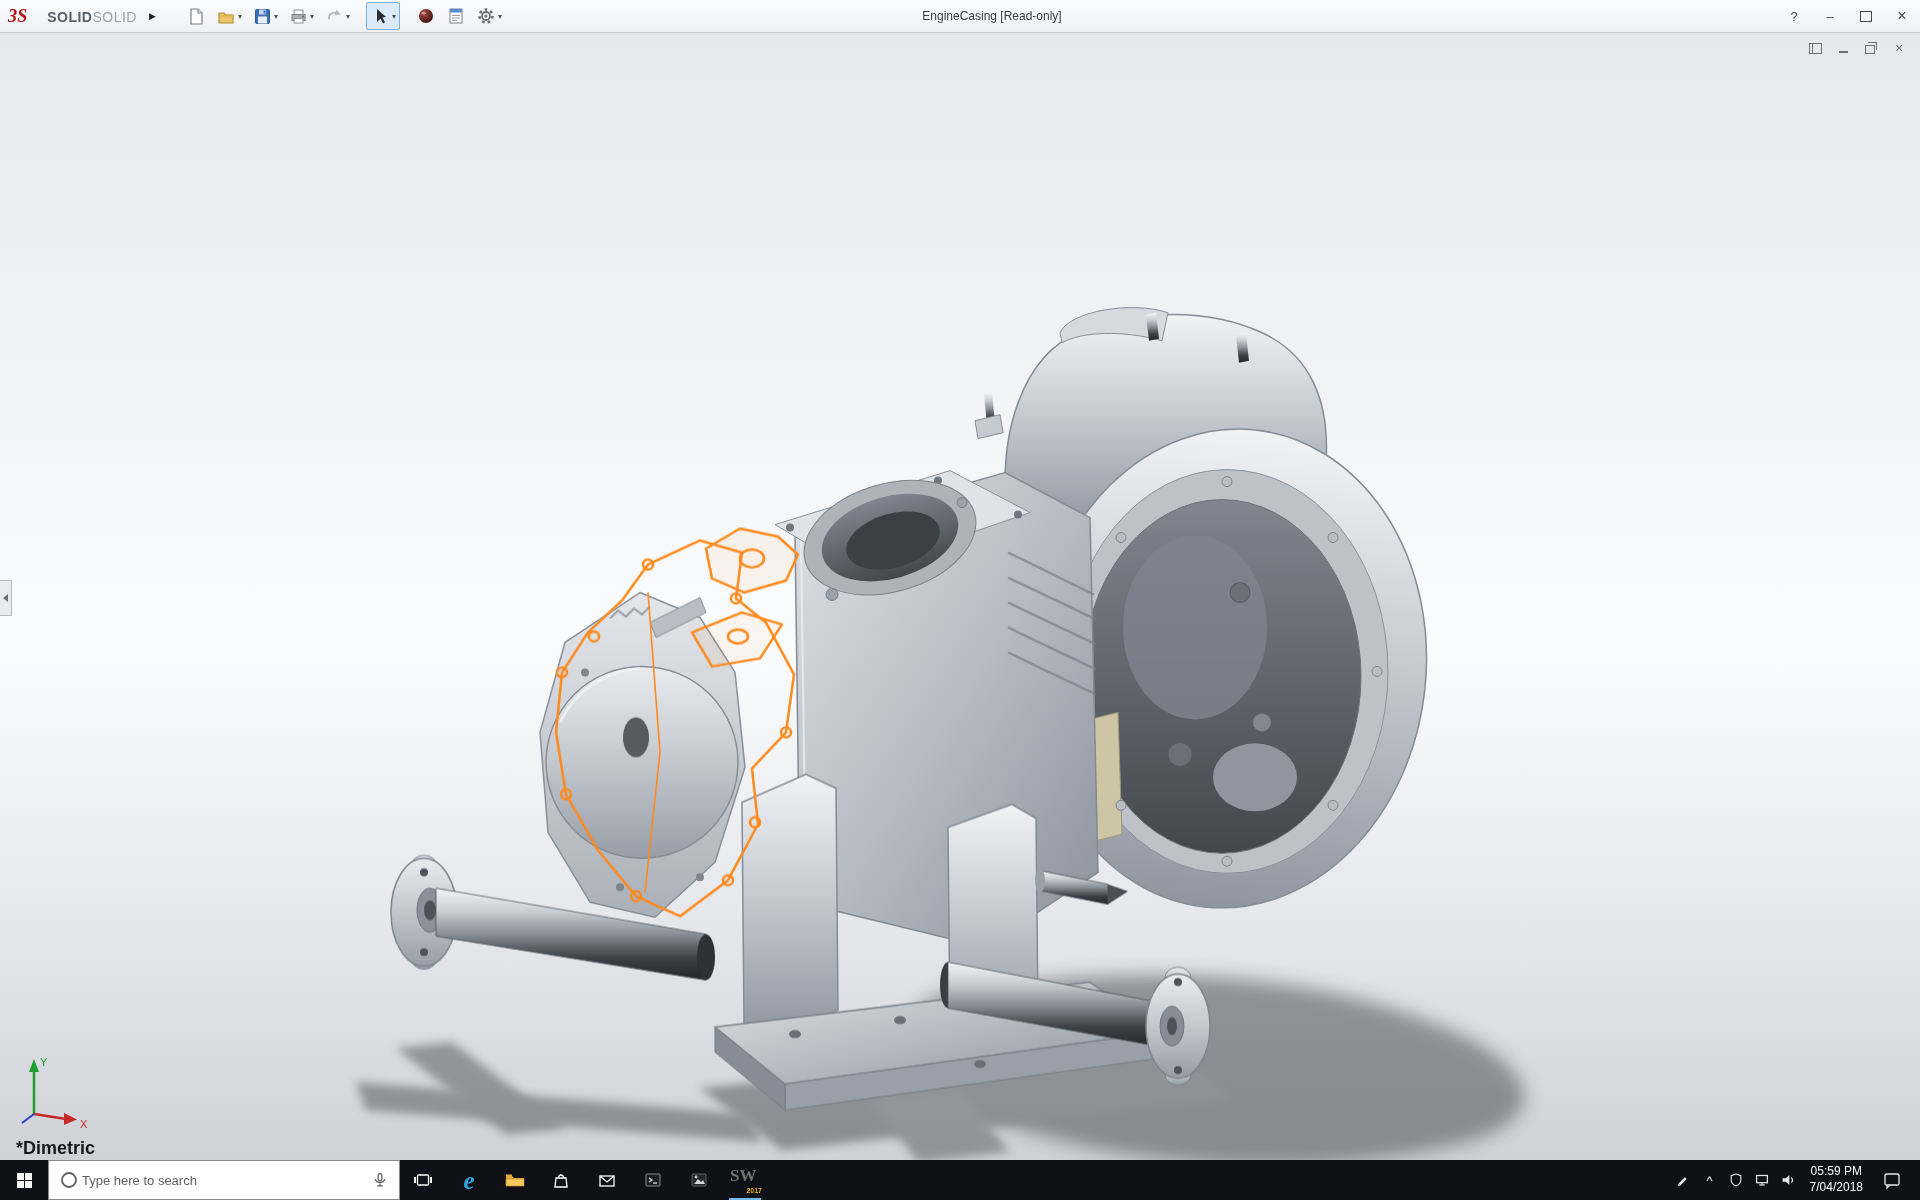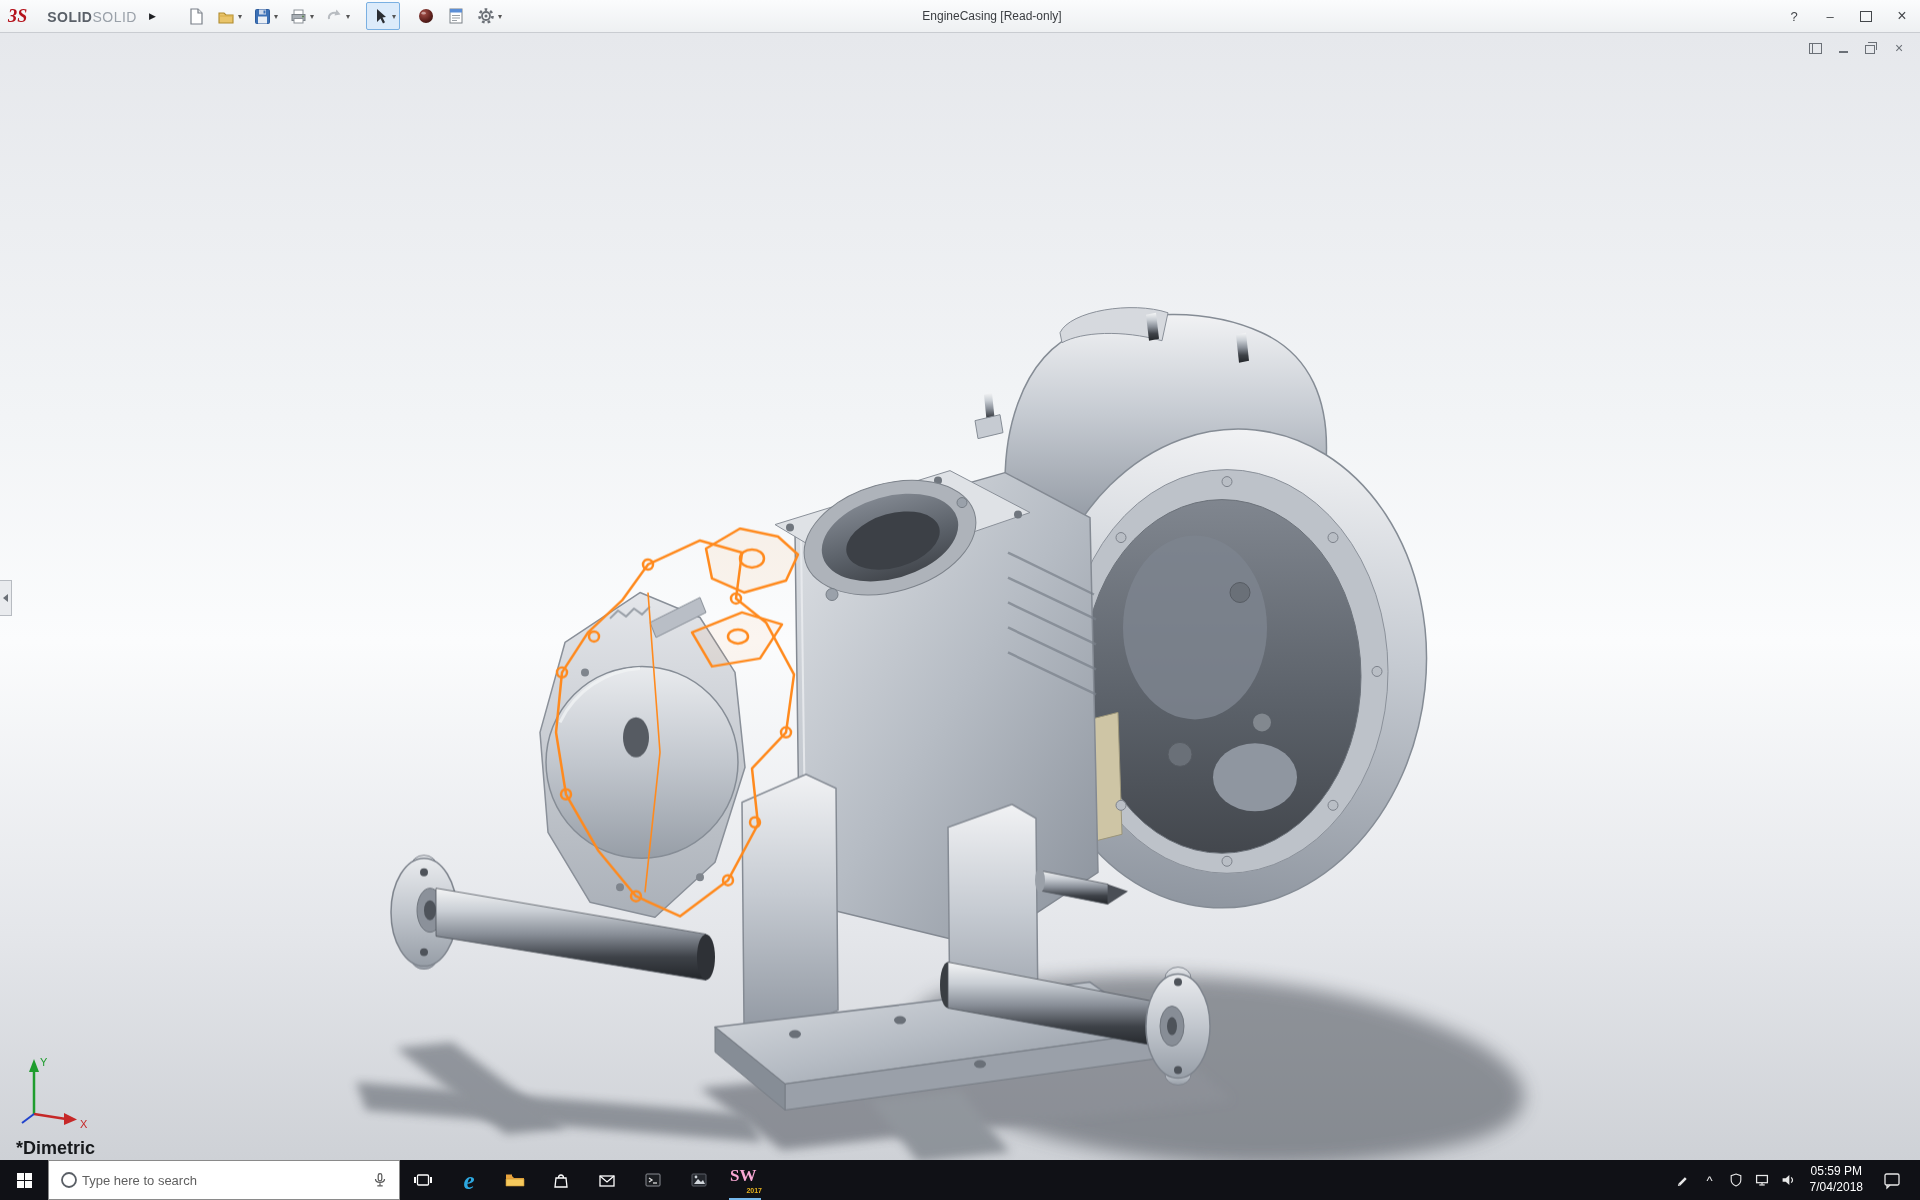--- a/index.html
+++ b/index.html
@@ -64,21 +64,21 @@
     align-items:center;padding:0 10px;gap:1px;}
   .searchbox input{border:none;outline:none;flex:1;font-size:13px;color:#333;
     background:transparent;font-family:"Liberation Sans",sans-serif;}
   .searchbox input::placeholder{color:#5f5f5f;opacity:1;}
   .tb-btn{width:46px;display:flex;align-items:center;justify-content:center;position:relative;}
   .tb-btn svg{display:block;}
   .tb-btn.active::after{content:"";position:absolute;bottom:0;left:7px;right:7px;height:2px;background:#76b9ed;}
   .edge-e{font-size:25px;font-weight:bold;color:#2da8e0;line-height:1;
     font-family:"Liberation Serif",serif;font-style:italic;}
   .swicon{position:relative;width:30px;height:26px;}
-  .sw-text{font-size:17px;font-weight:bold;color:#f9a8d4;line-height:1;
+  .sw-text{font-size:17px;font-weight:bold;color:#737373;line-height:1;
     font-family:"Liberation Serif",serif;}
   .sw-year{position:absolute;right:-2px;bottom:-1px;font-size:7px;font-weight:bold;color:#e8b31f;}
   .tray{margin-left:auto;display:flex;align-items:center;}
   .tray-icon{width:26px;display:flex;align-items:center;justify-content:center;color:#e8e8e8;
     font-size:13px;height:40px;}
   .clock{color:#fff;font-size:12px;text-align:center;line-height:1.3;padding:0 9px;
     display:flex;flex-direction:column;justify-content:center;}
   .show-desktop{width:7px;border-left:1px solid #3a3d44;}
 </style>
 </head>

